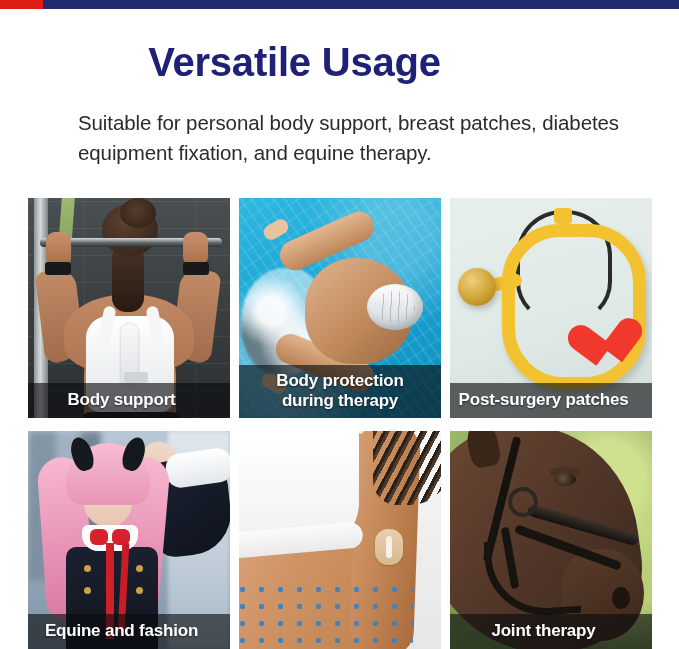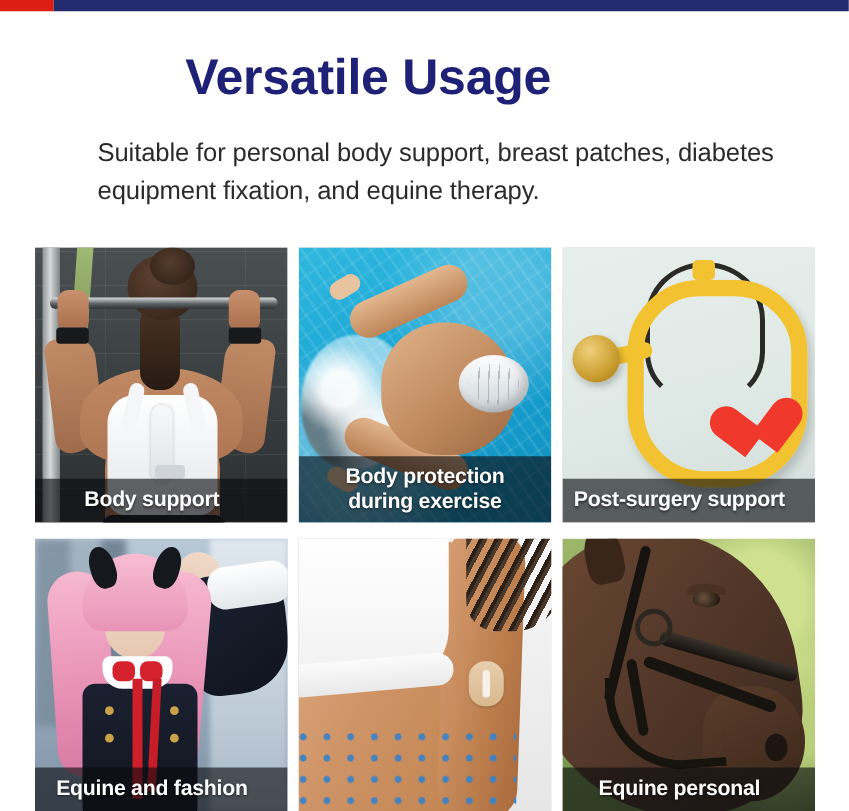--- a/index.html
+++ b/index.html
@@ -656,35 +656,35 @@
       <div class="pool-foam"></div>
       <div class="pool-leg-u"></div>
       <div class="pool-foot-u"></div>
       <div class="pool-leg-d"></div>
       <div class="pool-foot-d"></div>
       <div class="pool-body"></div>
       <div class="pool-cap"></div>
     </div>
     <div class="caption two-line">
       <div>Body protection</div>
-      <div>during exercise</div>
+      <div>during therapy</div>
     </div>
   </div>
 
   <div class="cell">
     <div class="photo">
       <div class="steth-bg"></div>
       <div class="steth-yoke"></div>
       <div class="steth-tube"></div>
       <div class="steth-knob"></div>
       <div class="steth-stem"></div>
       <div class="steth-chest"></div>
       <div class="steth-heart"></div>
     </div>
-    <div class="caption">Post-surgery support</div>
+    <div class="caption">Post-surgery patches</div>
   </div>
 
   <div class="cell">
     <div class="photo">
       <div class="cos-bg"></div>
       <div class="cos-sky"></div>
       <div class="cos-arm"></div>
       <div class="cos-sleeve"></div>
       <div class="cos-sleeve-trim"></div>
       <div class="cos-hair-l"></div>
@@ -730,16 +730,16 @@
       <div class="horse-nostril"></div>
       <div class="horse-eyelid"></div>
       <div class="horse-eye"></div>
       <div class="bridle-cheek"></div>
       <div class="bridle-curve"></div>
       <div class="bridle-drop"></div>
       <div class="bridle-nose"></div>
       <div class="bridle-lower"></div>
       <div class="bridle-ring"></div>
     </div>
-    <div class="caption">Equine personal</div>
+    <div class="caption">Joint therapy</div>
   </div>
 
 </div>
 
 </body></html>

